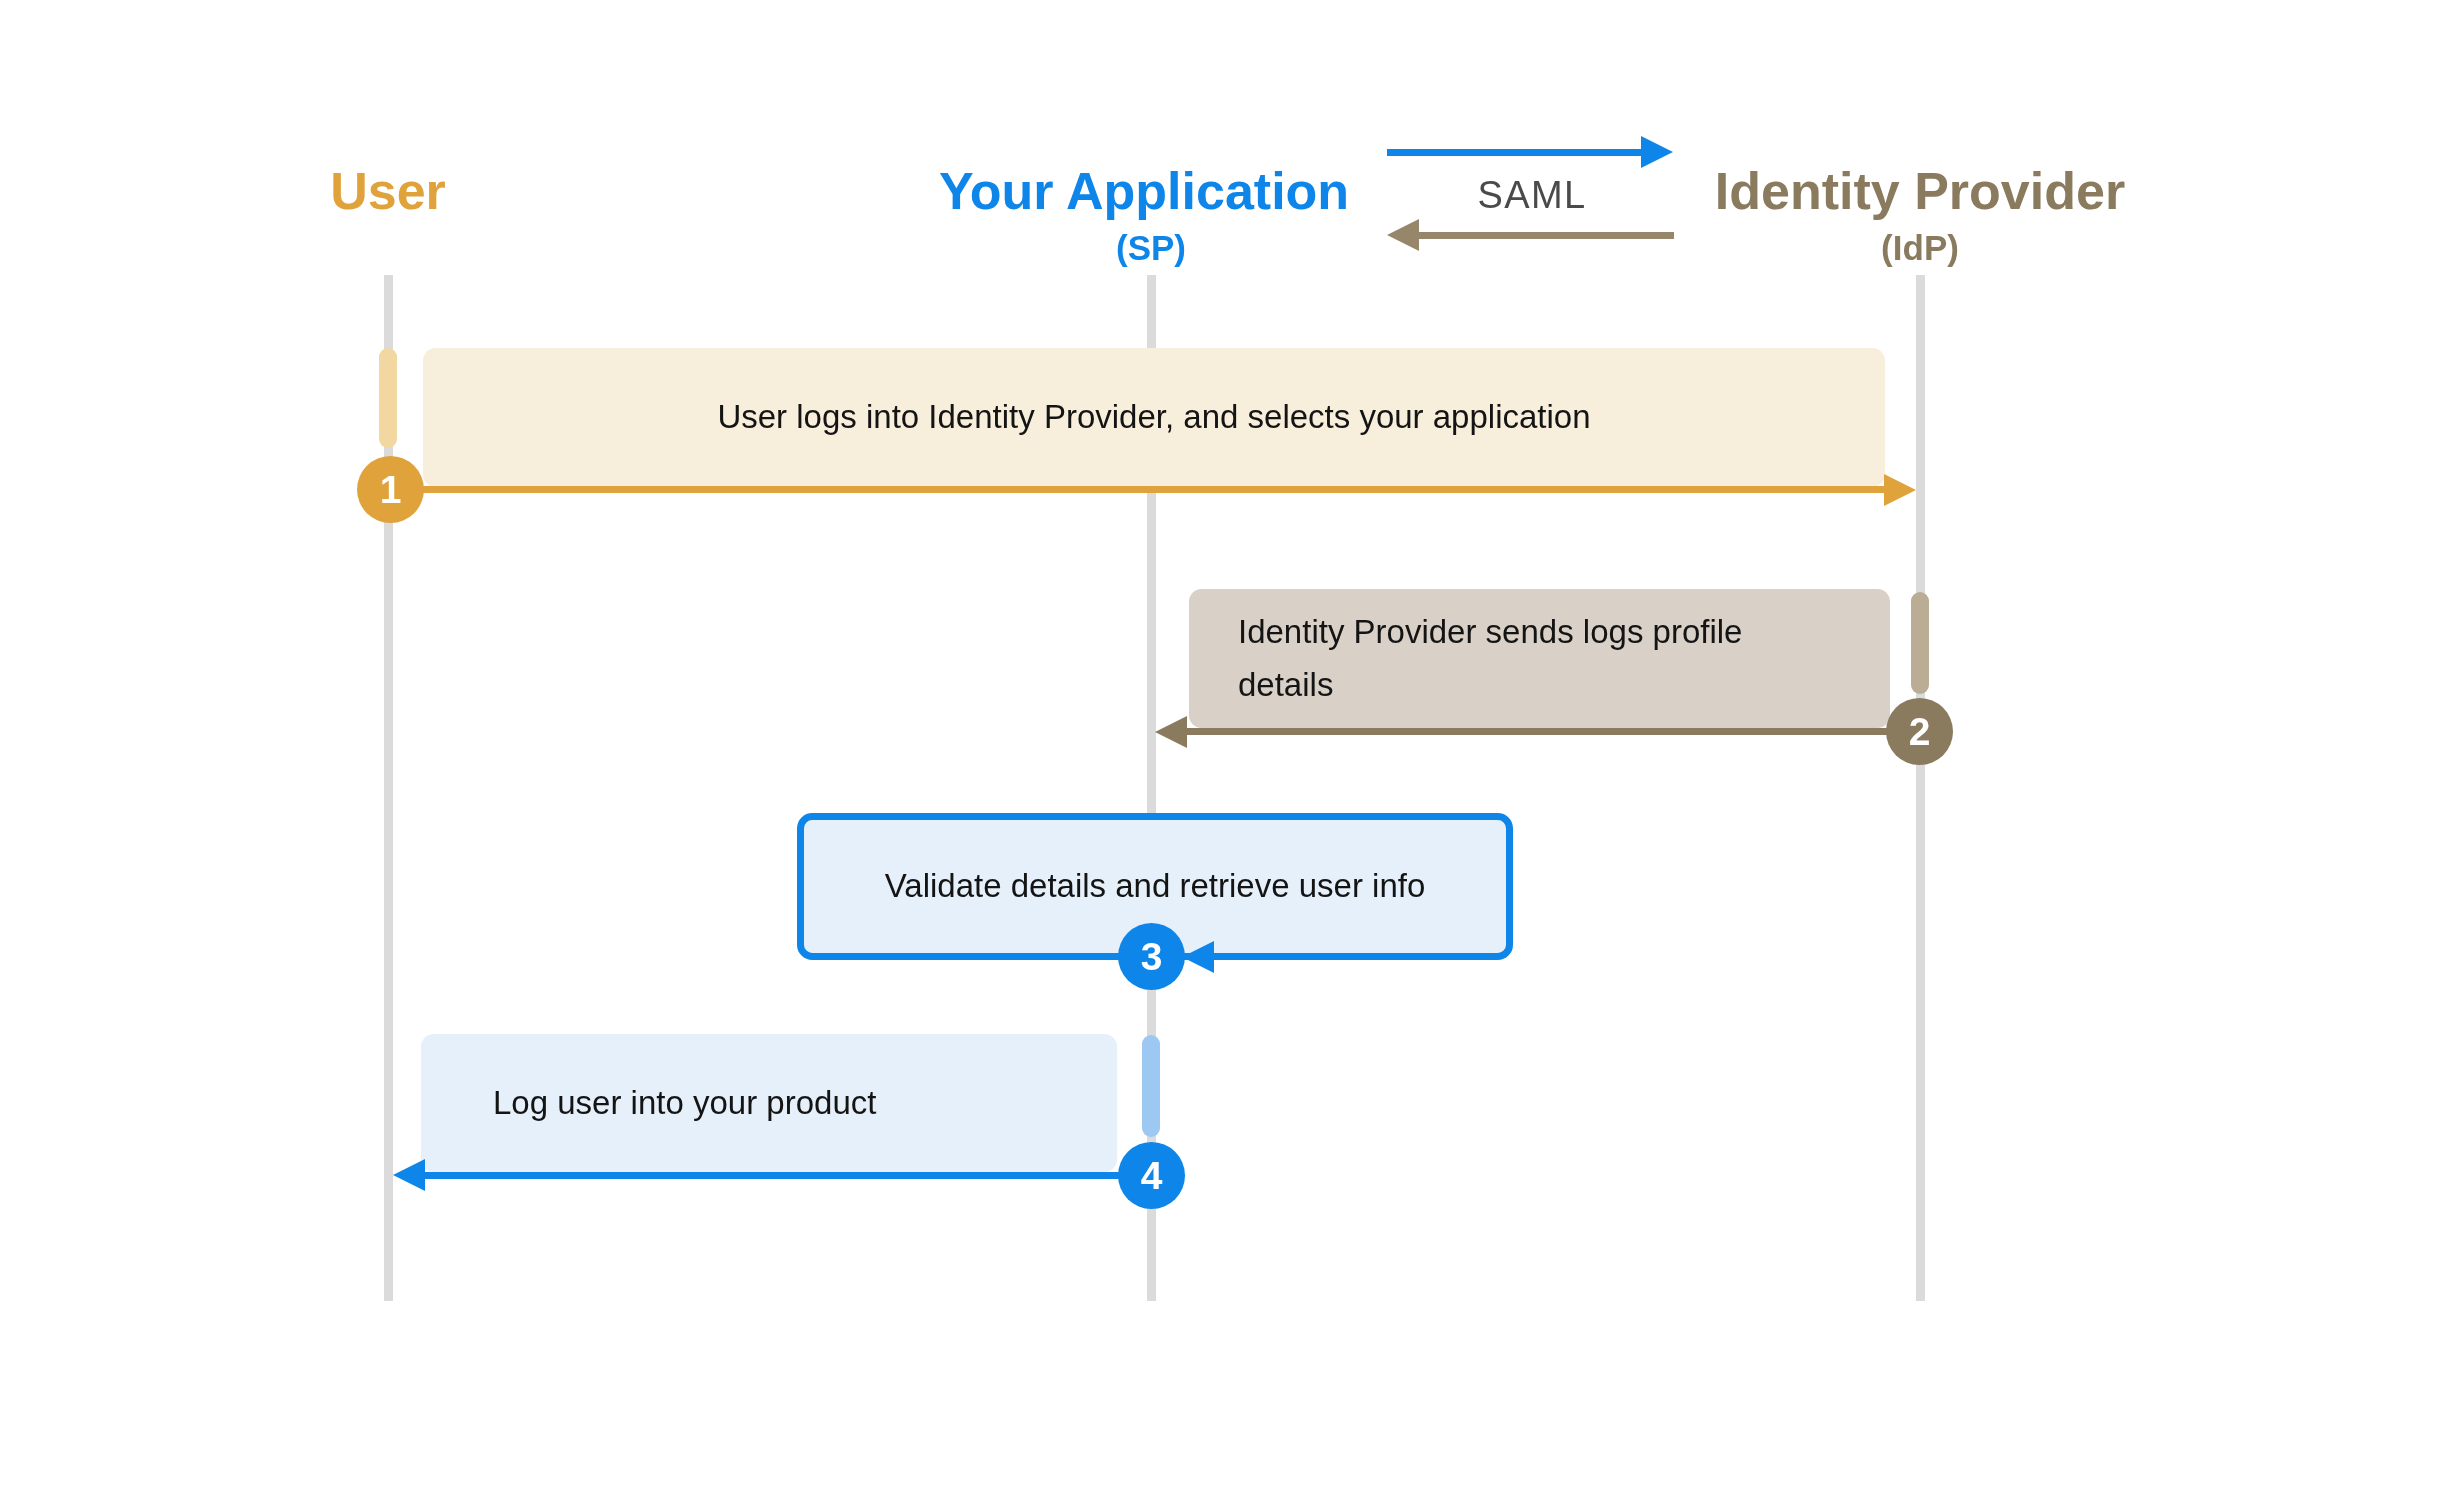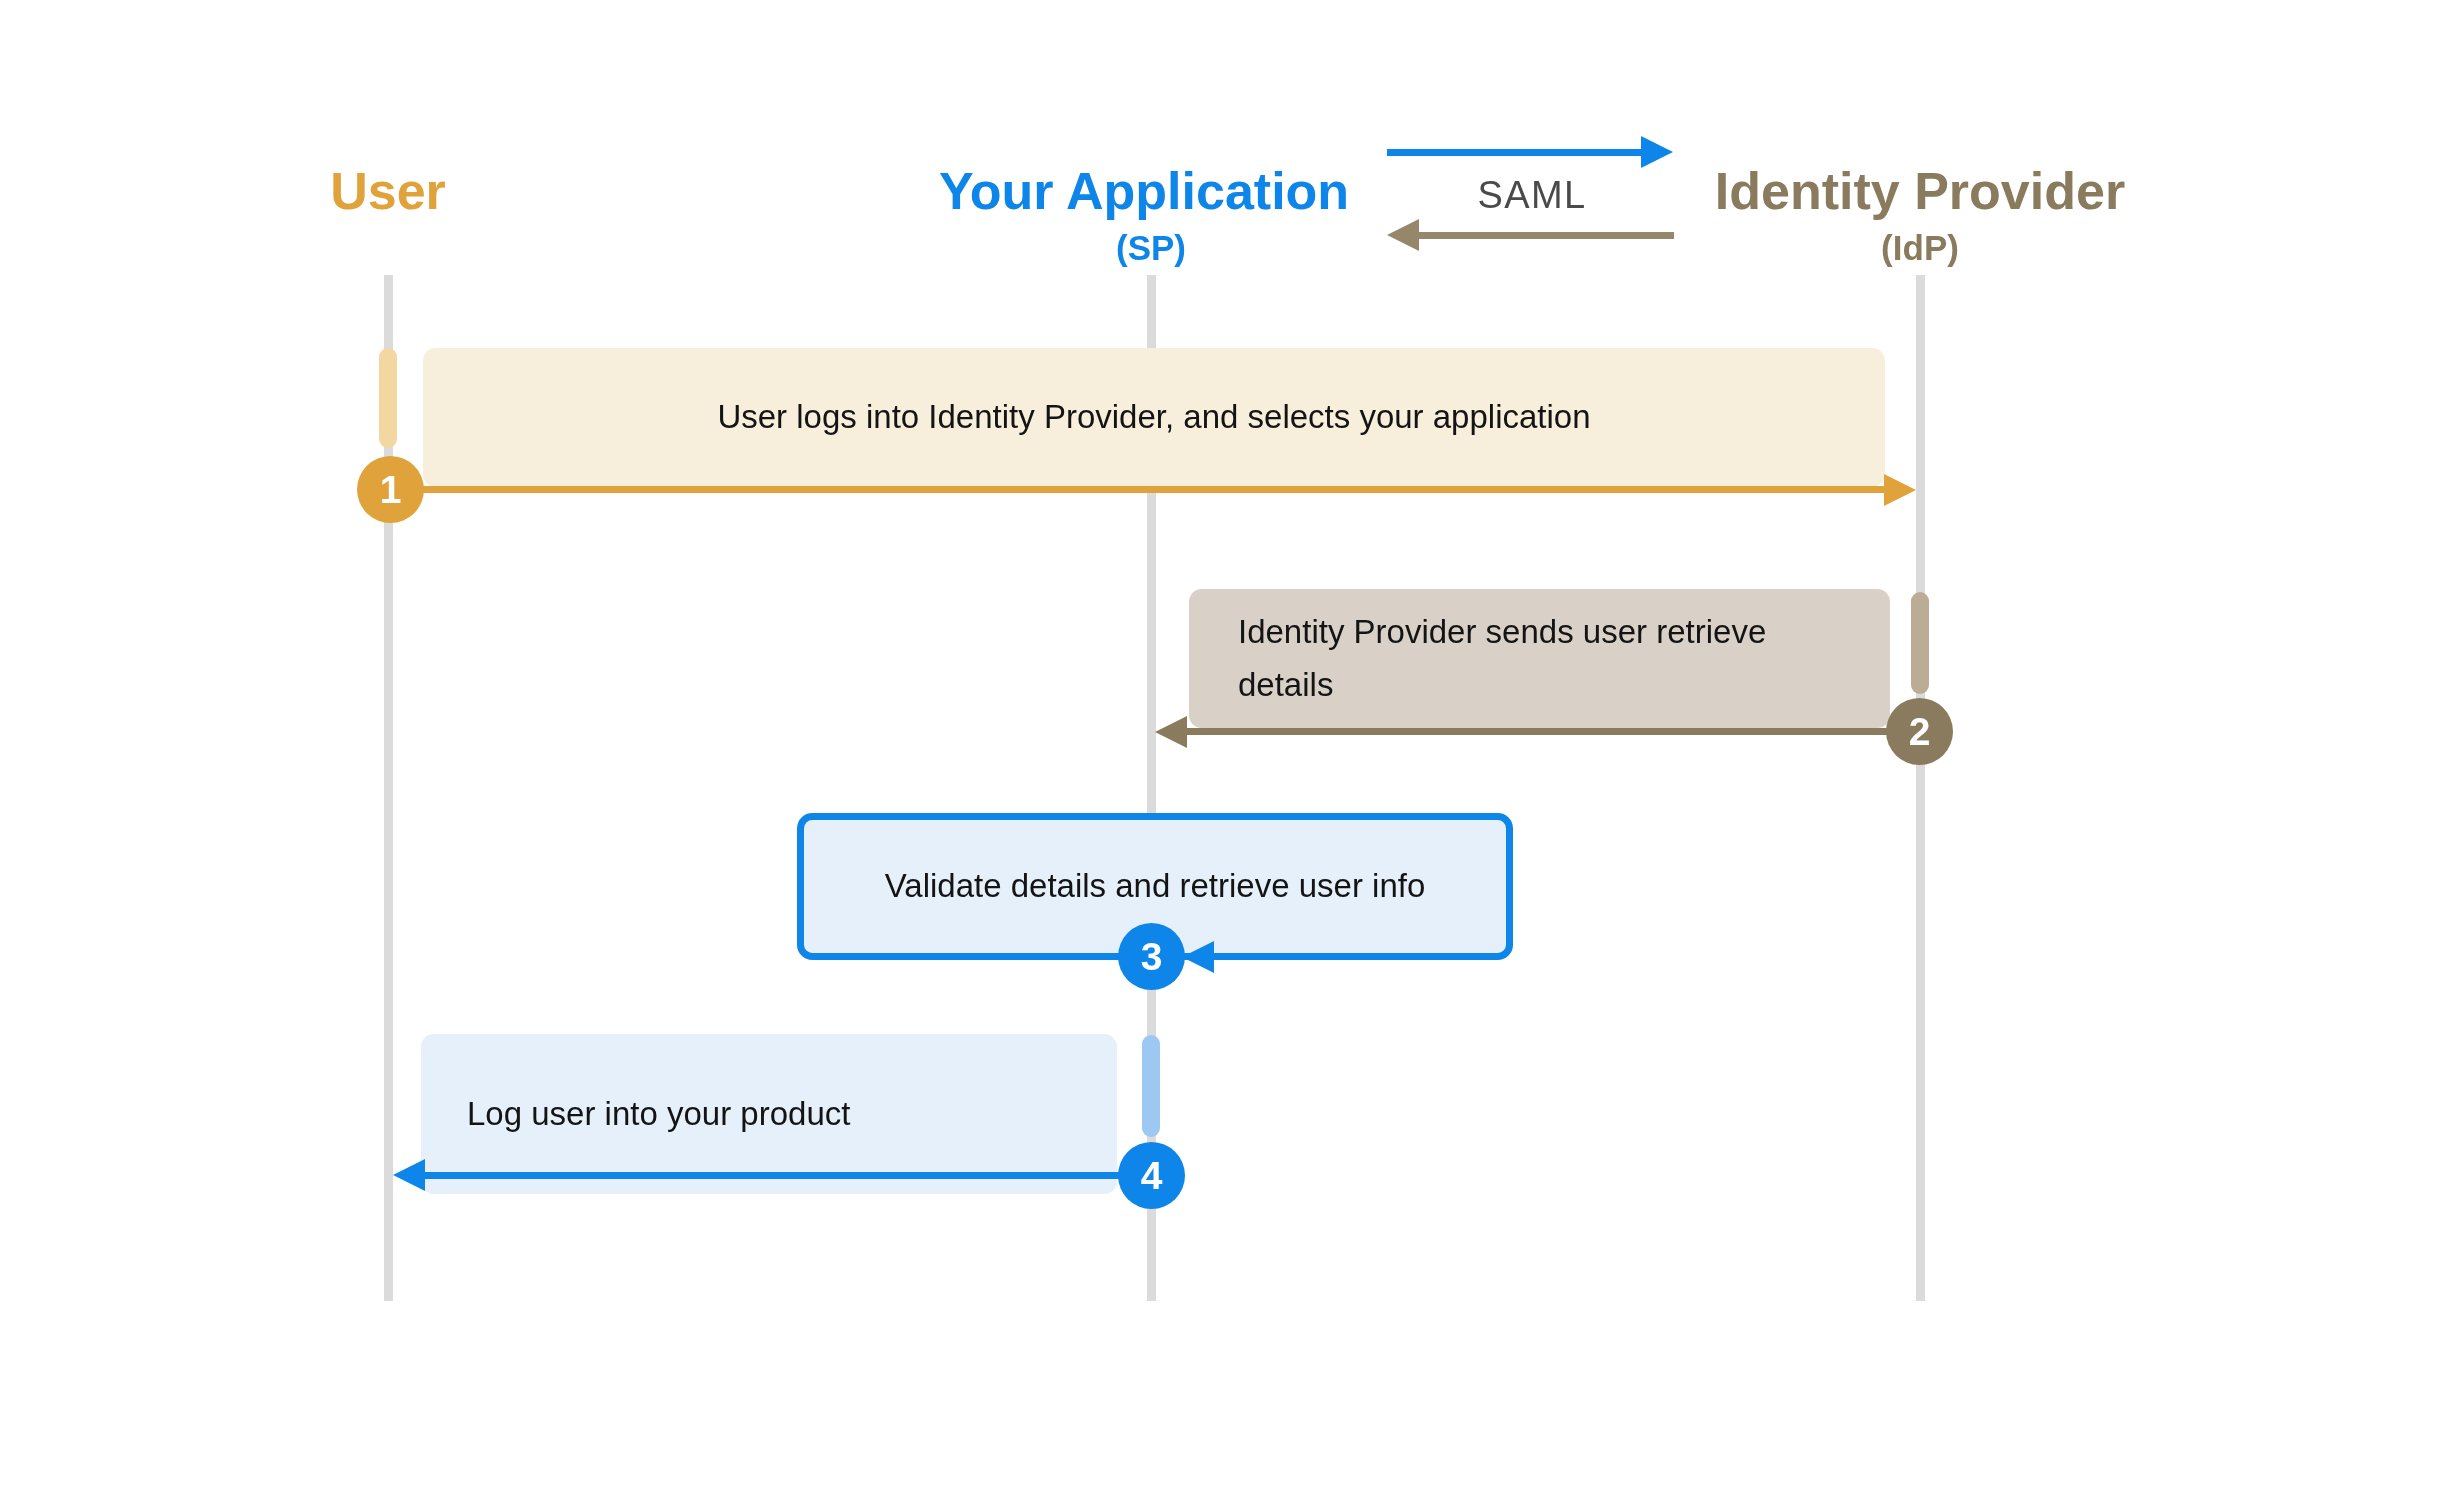--- a/index.html
+++ b/index.html
@@ -84,38 +84,38 @@
     <span>User logs into Identity Provider, and selects your application</span>
   </div>
   <div class="arrow-line" style="left:388px;top:486px;width:1497px;background:var(--orange)"></div>
   <div class="head head-right" style="left:1884px;top:474px;border-left-color:var(--orange)"></div>
   <div class="badge" style="left:357px;top:456px;background:var(--orange)">
     <span>1</span>
   </div>
 
   <div class="activation" style="left:1911px;top:592px;height:102px;background:var(--brown-light)"></div>
   <div class="msg-box" style="left:1189px;top:589px;width:701px;height:139px;background:var(--taupe);padding-left:49px;padding-right:49px;box-sizing:border-box">
-    <span>Identity Provider sends user retrieve details</span>
+    <span>Identity Provider sends logs profile details</span>
   </div>
   <div class="arrow-line" style="left:1184px;top:728px;width:740px;background:var(--brown)"></div>
   <div class="head head-left" style="left:1155px;top:716px;border-right-color:var(--brown)"></div>
   <div class="badge" style="left:1886px;top:698px;background:var(--brown)">
     <span>2</span>
   </div>
 
   <div class="msg-box msg-center" style="left:797px;top:813px;width:716px;height:147px;background:var(--blue-pale);border:7px solid var(--blue);border-radius:15.3px;box-sizing:border-box">
     <span>Validate details and retrieve user info</span>
   </div>
   <div class="head head-left" style="left:1182px;top:941px;border-right-color:var(--blue)"></div>
   <div class="badge" style="left:1118px;top:923px;background:var(--blue)">
     <span>3</span>
   </div>
 
   <div class="activation" style="left:1142px;top:1035px;height:102px;background:var(--blue-light)"></div>
-  <div class="msg-box" style="left:421px;top:1034px;width:696px;height:160px;background:var(--blue-pale);padding-left:46px;padding-right:46px;box-sizing:border-box">
+  <div class="msg-box" style="left:421px;top:1034px;width:696px;height:138px;background:var(--blue-pale);padding-left:72px;padding-right:46px;box-sizing:border-box">
     <span>Log user into your product</span>
   </div>
   <div class="arrow-line" style="left:423px;top:1172px;width:728px;background:var(--blue)"></div>
   <div class="head head-left" style="left:393px;top:1159px;border-right-color:var(--blue)"></div>
   <div class="badge" style="left:1118px;top:1142px;background:var(--blue)">
     <span>4</span>
   </div>
 
 </div>
 

